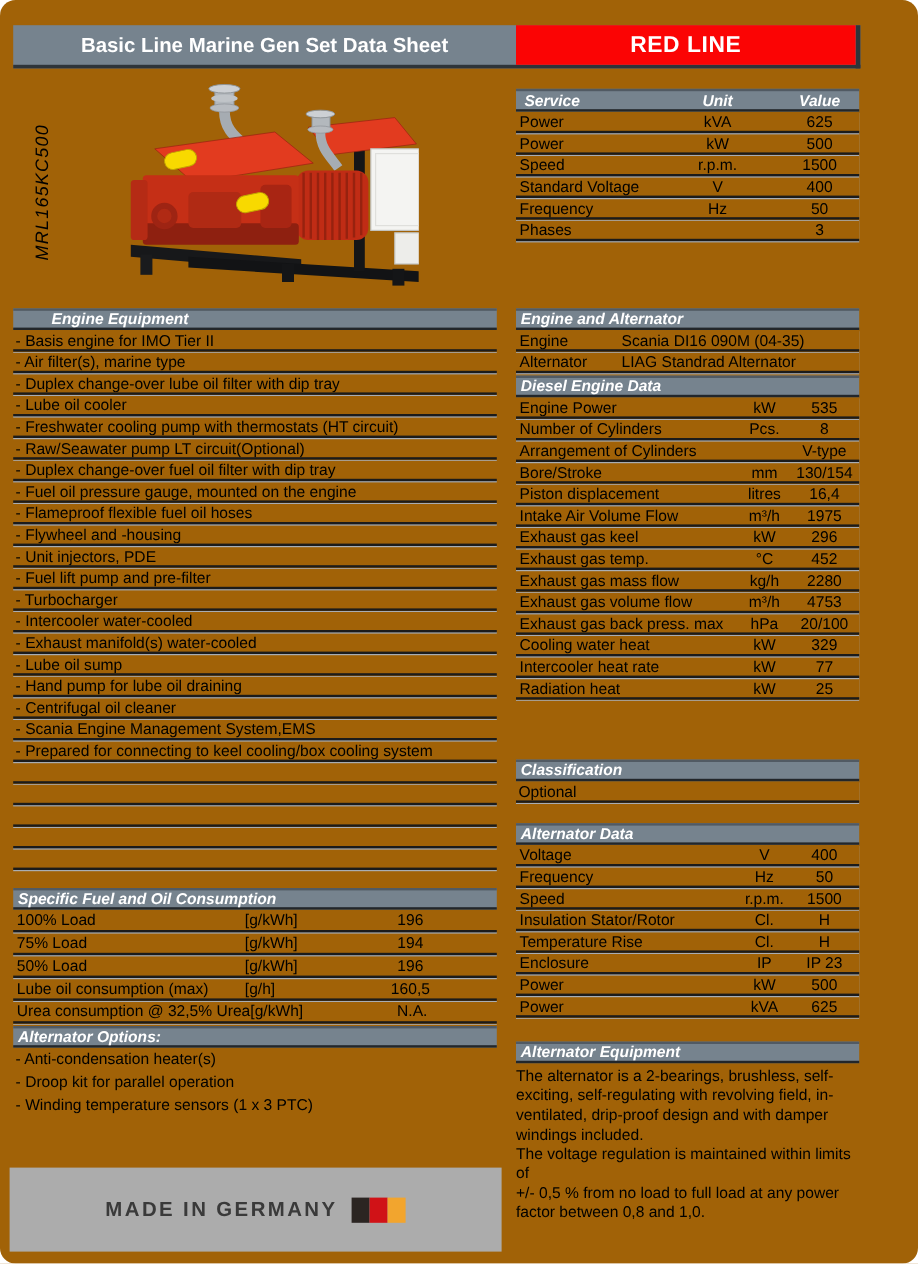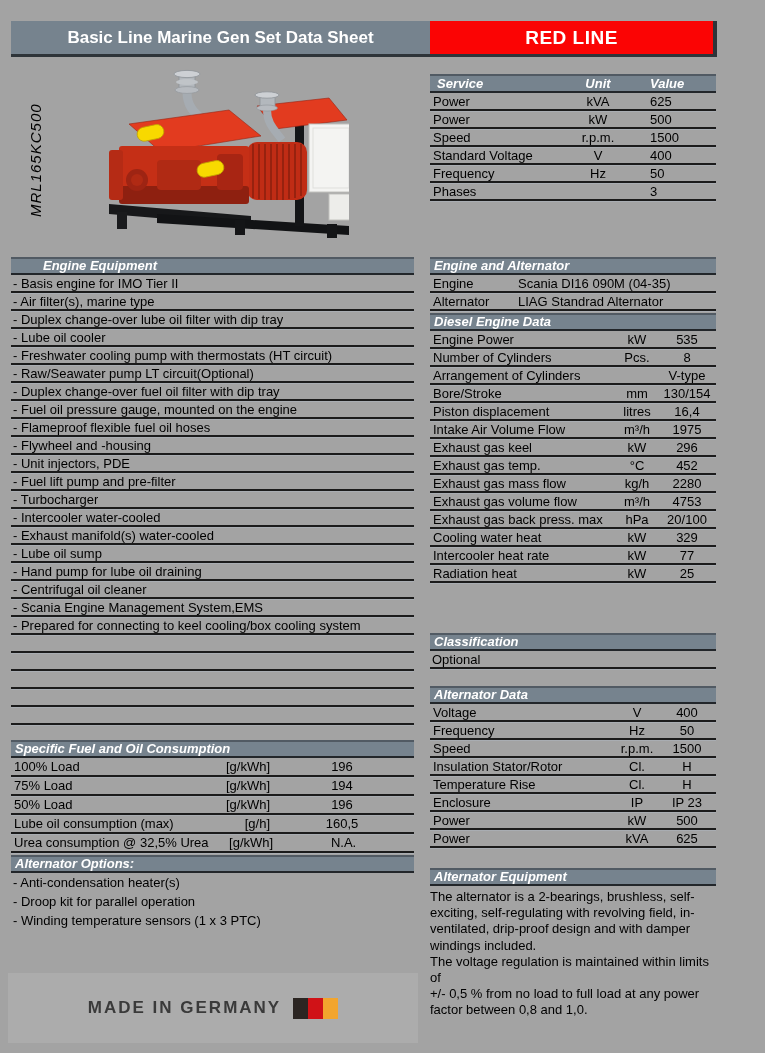--- a/index.html
+++ b/index.html
@@ -1,17 +1,17 @@
 <!DOCTYPE html>
 <html><head>
 <meta charset="utf-8">
 <style>
   html,body{margin:0;padding:0;background:#fff;}
-  .page{position:relative;width:765px;height:1053px;background:#a3a3a3;
-        font-family:"Liberation Sans",sans-serif;color:#000;overflow:hidden;}
+  .page{position:relative;width:765px;height:1053px;background:#a16207;
+        font-family:"Liberation Sans",sans-serif;color:#000;overflow:hidden;border-radius:13px;}
 
   
   .topbar{position:absolute;left:11px;top:21px;width:702px;height:33px;
           border-right:4px solid #2E3439;border-bottom:3px solid #2E3439;}
   .topbar-title{position:absolute;left:0;top:0;width:419px;height:33px;line-height:33px;
           text-align:center;color:#fff;font-size:17px;font-weight:bold;}
   .topbar-brand{position:absolute;left:419px;top:0;width:283px;height:33px;line-height:33px;
           text-align:center;color:#fff;font-size:19px;font-weight:bold;letter-spacing:.5px;}
 
   
@@ -22,35 +22,35 @@
        color:#fff;font-weight:bold;font-size:13px;line-height:14px;padding-left:4px;display:flex;align-items:center;font-style:italic;}
   .row{display:flex;align-items:center;height:18px;box-sizing:border-box;
        border-bottom:2px solid #1B1B1B;box-shadow:0 1px 0 #A9ADB2;font-size:13px;}
   .row.tall{height:19px;}
   .row.plain{border-bottom:none;box-shadow:none;height:19px;}
   .t{padding-left:2px;white-space:nowrap;overflow:hidden;}
 
   
   .sv-lbl{flex:1;padding-left:3px;text-align:left;white-space:nowrap;}
   .sv-unit{width:104px;text-align:center;}
-  .sv-val{width:66px;}
+  .sv-val{width:66px;text-align:center;}
   .service .bar{height:19px;}
 
   
   .dd-lbl{flex:1;padding-left:3px;white-space:nowrap;overflow:hidden;}
   .dd-unit{width:42px;text-align:center;white-space:nowrap;}
   .dd-val{width:58px;text-align:center;white-space:nowrap;}
 
   
   .ea-lbl{width:85px;padding-left:3px;white-space:nowrap;}
   .ea-val{flex:1;white-space:nowrap;}
 
   
   .fu-lbl{flex:1;padding-left:3px;white-space:nowrap;}
-  .fu-unit{width:66px;text-align:right;white-space:nowrap;}
+  .fu-unit{width:66px;text-align:left;white-space:nowrap;}
   .fu-val{width:144px;text-align:center;white-space:nowrap;}
 
   
   .alt-equip-text{padding-top:3px;font-size:13px;line-height:16.2px;}
 
   
   .figure{position:absolute;left:11px;top:58px;width:403px;height:197px;}
   .model-label{position:absolute;left:16px;top:26px;height:152px;
                writing-mode:vertical-rl;transform:rotate(180deg);
                font-style:italic;font-size:15px;letter-spacing:1px;color:#000;text-align:center;}

